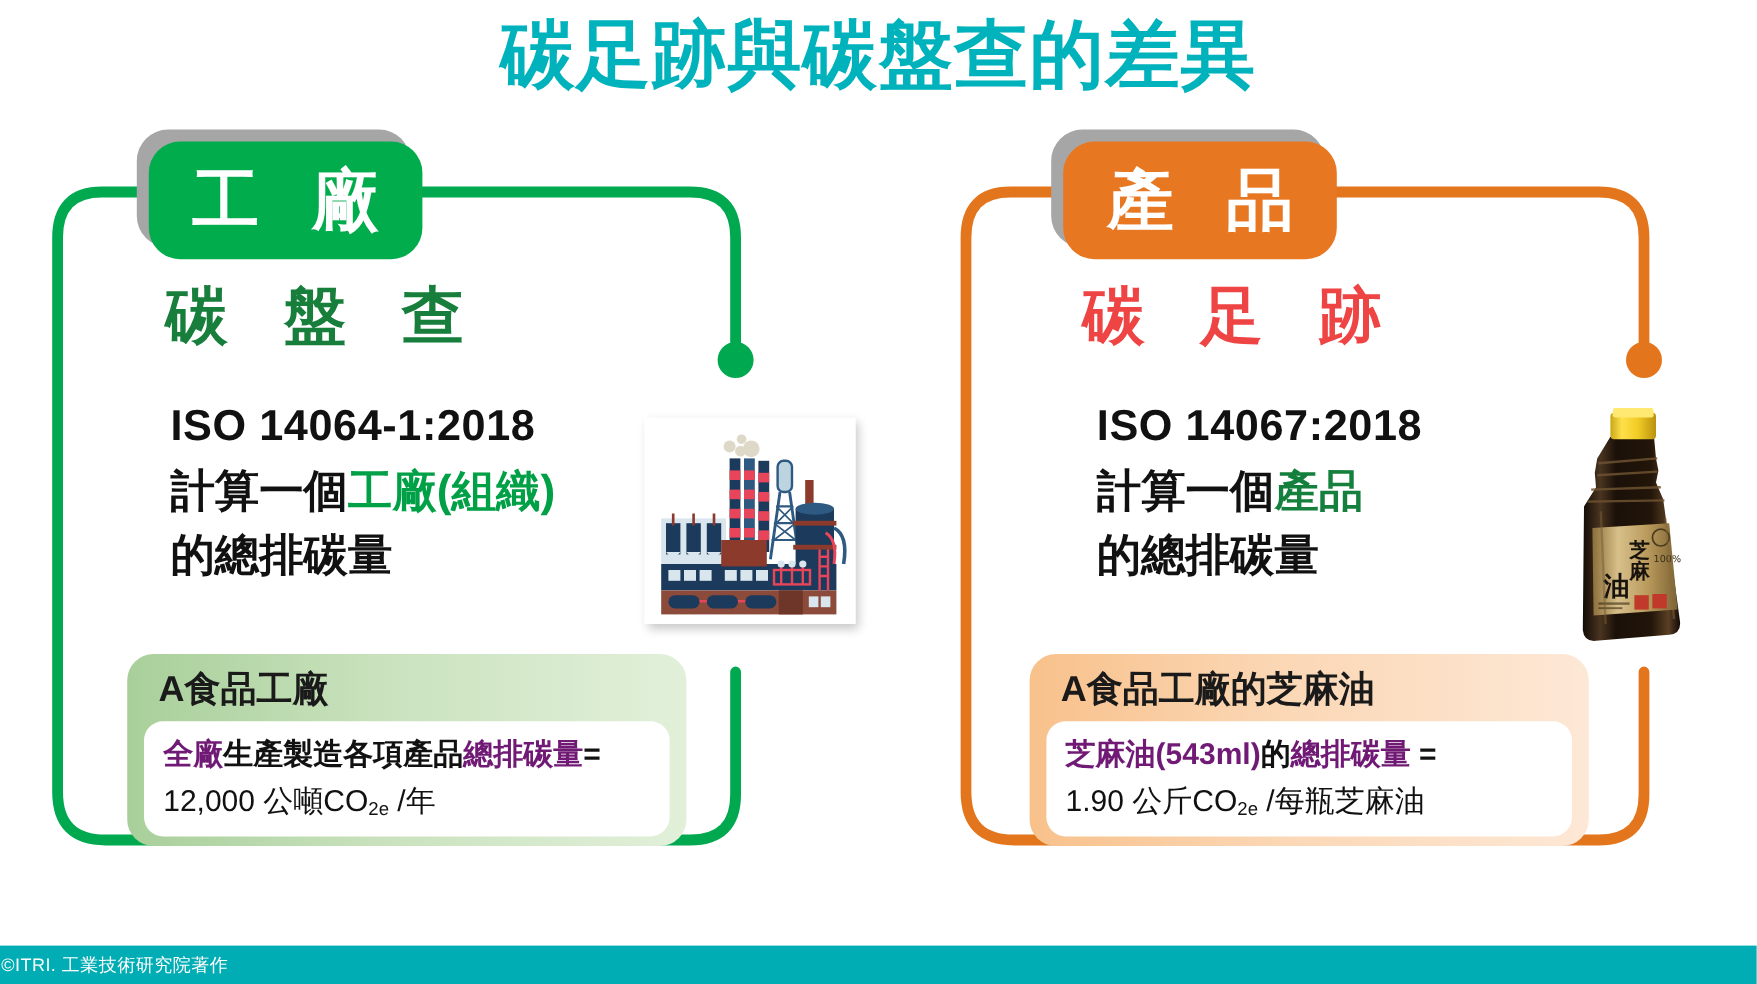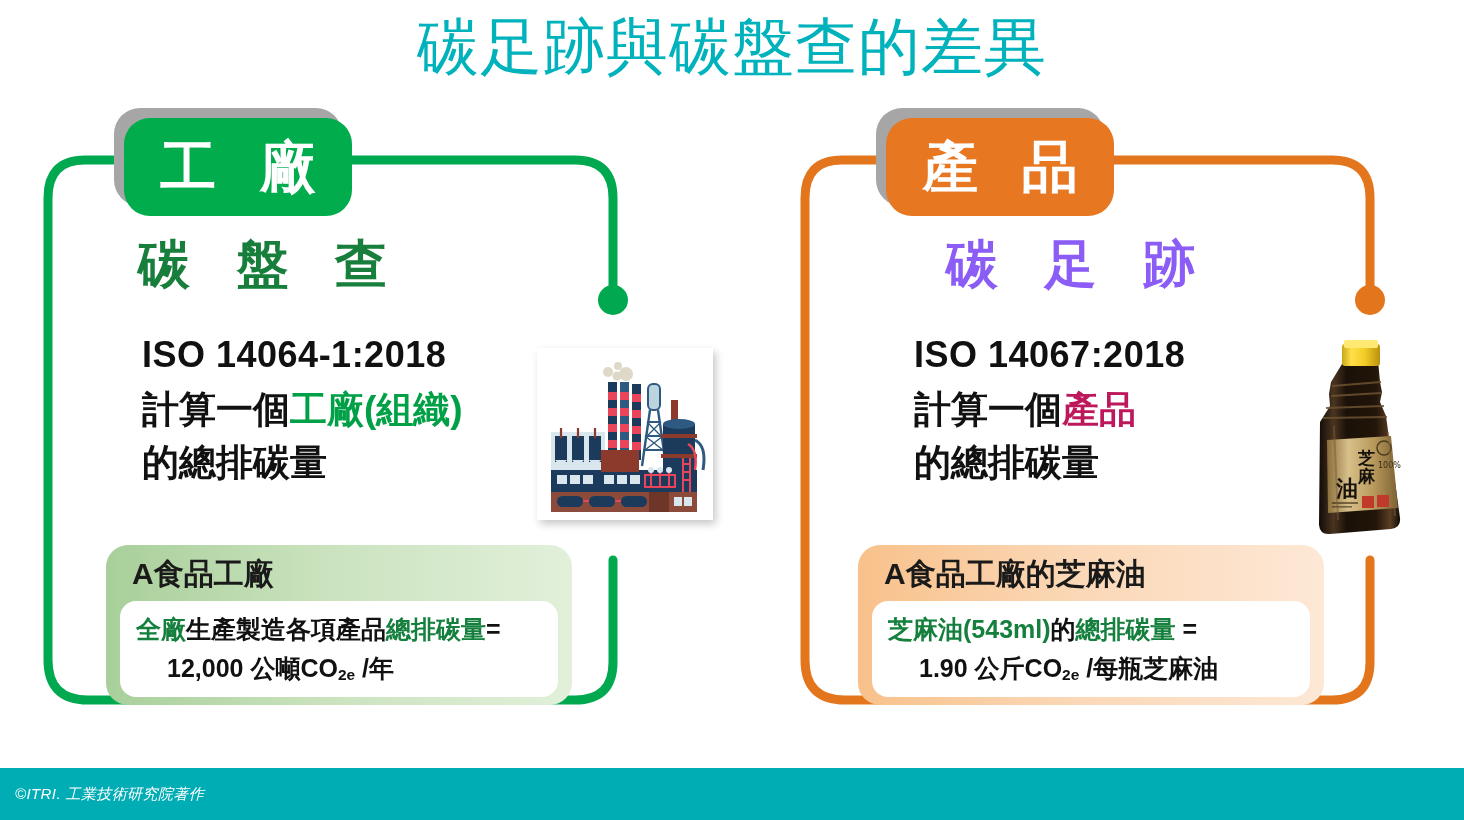--- a/index.html
+++ b/index.html
@@ -14,21 +14,21 @@
     width: 1464px; height: 820px;
     background: #ffffff;
   }
 
   
   #title {
     position: absolute;
     top: 8px; left: 0; width: 1464px;
     text-align: center;
     font-size: 62px;
-    font-weight: normal;
+    font-weight: bold;
     letter-spacing: 1px;
     color: #00b2bb;
     line-height: 1.25;
     white-space: nowrap;
   }
 
   
   .panel { position: absolute; top: 0; width: 700px; height: 820px; }
   #panel-left  { left: 10px; }
   #panel-right { left: 772px; }
@@ -70,21 +70,21 @@
   .section-heading {
     position: absolute;
     top: 236px;
     font-size: 52px;
     font-weight: bold;
     letter-spacing: 16px;
     line-height: 1.1;
     white-space: nowrap;
   }
   #heading-left  { left: 128px; color: #177e3b; }
-  #heading-right { left: 130px; color: #8b5cf6; margin-left: 44px; }
+  #heading-right { left: 130px; color: #ef4444; }
 
   
   .iso-line {
     position: absolute;
     top: 334px;
     font-size: 36px;
     font-weight: bold;
     color: #111111;
     white-space: nowrap;
     letter-spacing: 0.5px;
@@ -96,21 +96,21 @@
     position: absolute;
     top: 384px;
     font-size: 37px;
     font-weight: bold;
     color: #111111;
     line-height: 1.42;
     white-space: nowrap;
   }
   #desc-left  { left: 132px; }
   .hl-green  { color: #00a046; }
-  .hl-orange { color: #be185d; }
+  .hl-orange { color: #15803d; }
 
   
   .example-card {
     position: absolute;
     width: 466px; height: 160px;
     border-radius: 22px;
     padding: 8px 0 0 0;
   }
   #card-left {
     left: 96px; top: 545px;
@@ -136,50 +136,49 @@
     border-radius: 16px;
     padding: 9px 16px 0 16px;
   }
   .card-line {
     font-size: 25px;
     font-weight: bold;
     color: #111111;
     line-height: 1.55;
     white-space: nowrap;
   }
-  .card-line.small-weight { font-weight: bold; margin-left: 31px; }
-  .red { color: #15803d; }
+  .card-line.small-weight { font-weight: normal; }
+  .red { color: #701a75; }
   sub { font-size: 0.62em; vertical-align: -0.18em; }
 
   
   #factory-img {
     position: absolute;
     left: 527px; top: 348px;
     width: 176px; height: 172px;
     background: #ffffff;
     box-shadow: 3px 4px 8px rgba(0,0,0,0.22);
   }
   #bottle-img {
     position: absolute;
     left: 1296px; top: 336px;
     width: 118px; height: 202px;
   }
 
   
   #footer {
     position: absolute;
     left: 0; bottom: 0;
-    width: 1464px; height: 52px;
+    width: 1464px; height: 32px;
     background: #00adb5;
     color: #ffffff;
     font-size: 15px;
     display: flex; align-items: center;
-    padding-left: 15px;
+    padding-left: 1px;
     letter-spacing: 0.4px;
-    font-style: italic;
   }
 </style>
 </head>
 <body>
 
 <div id="slide">
 
   <div id="title">碳足跡與碳盤查的差異</div>
 
   <div class="panel" id="panel-left">

